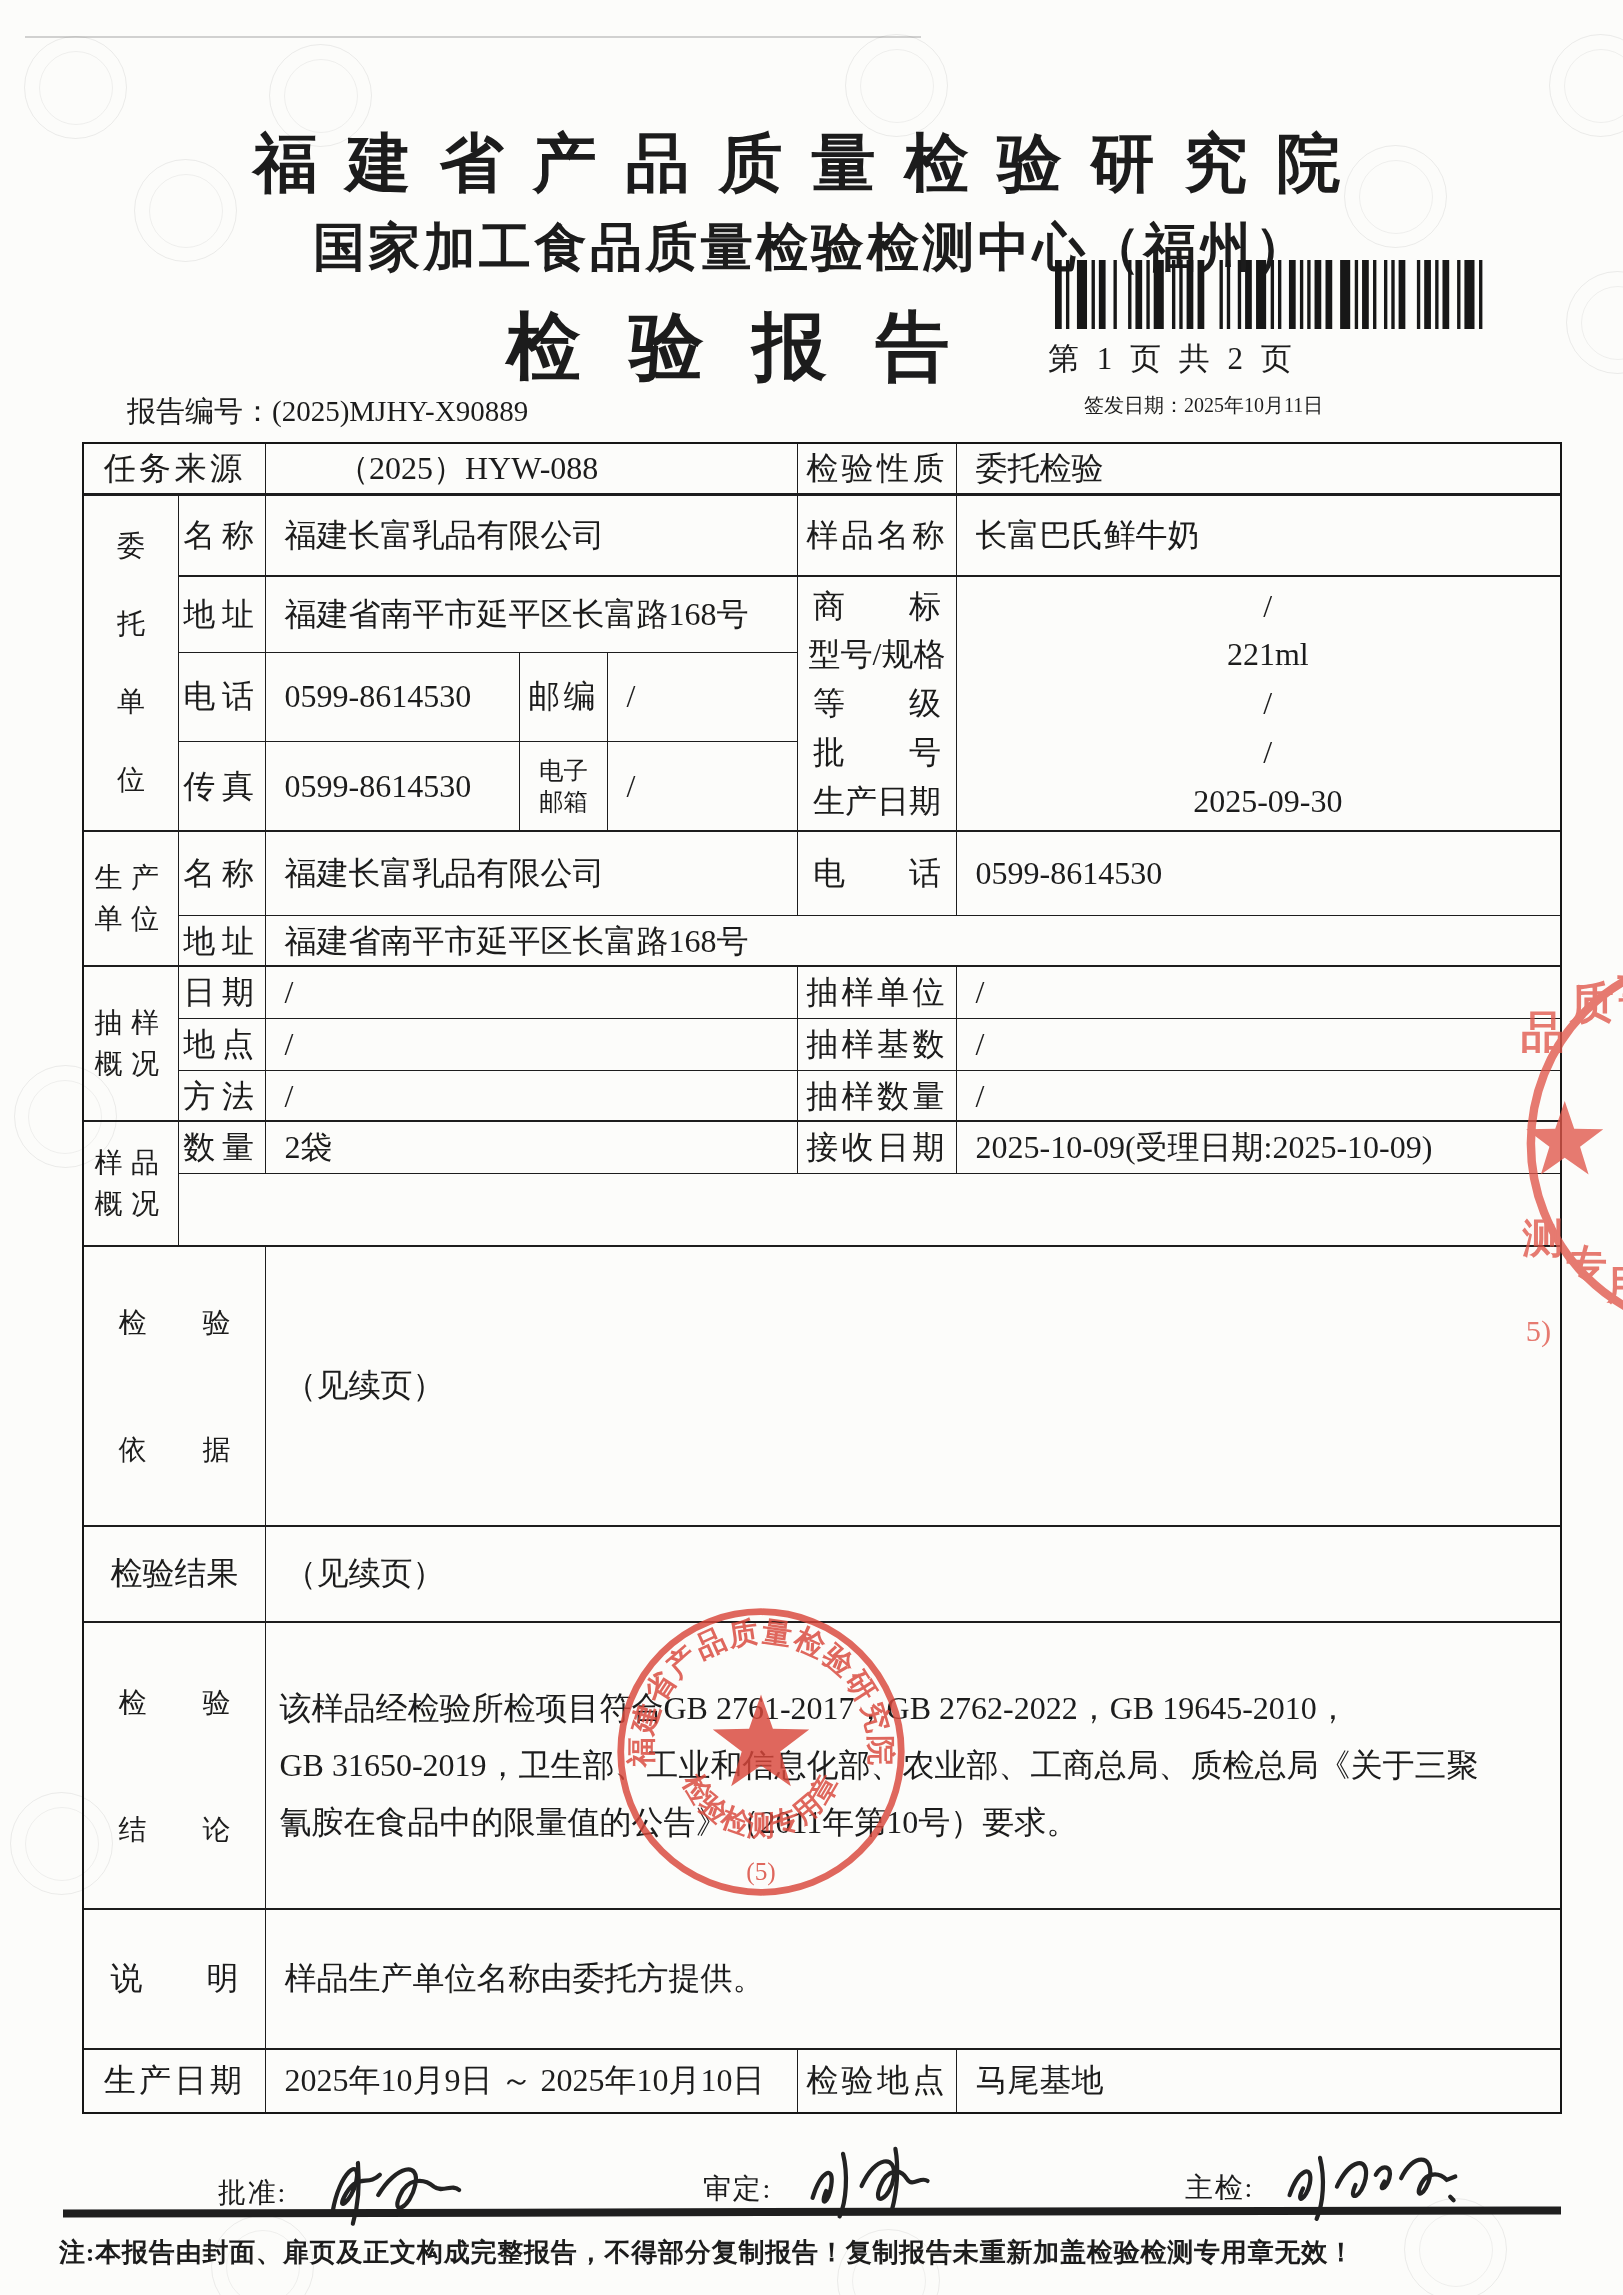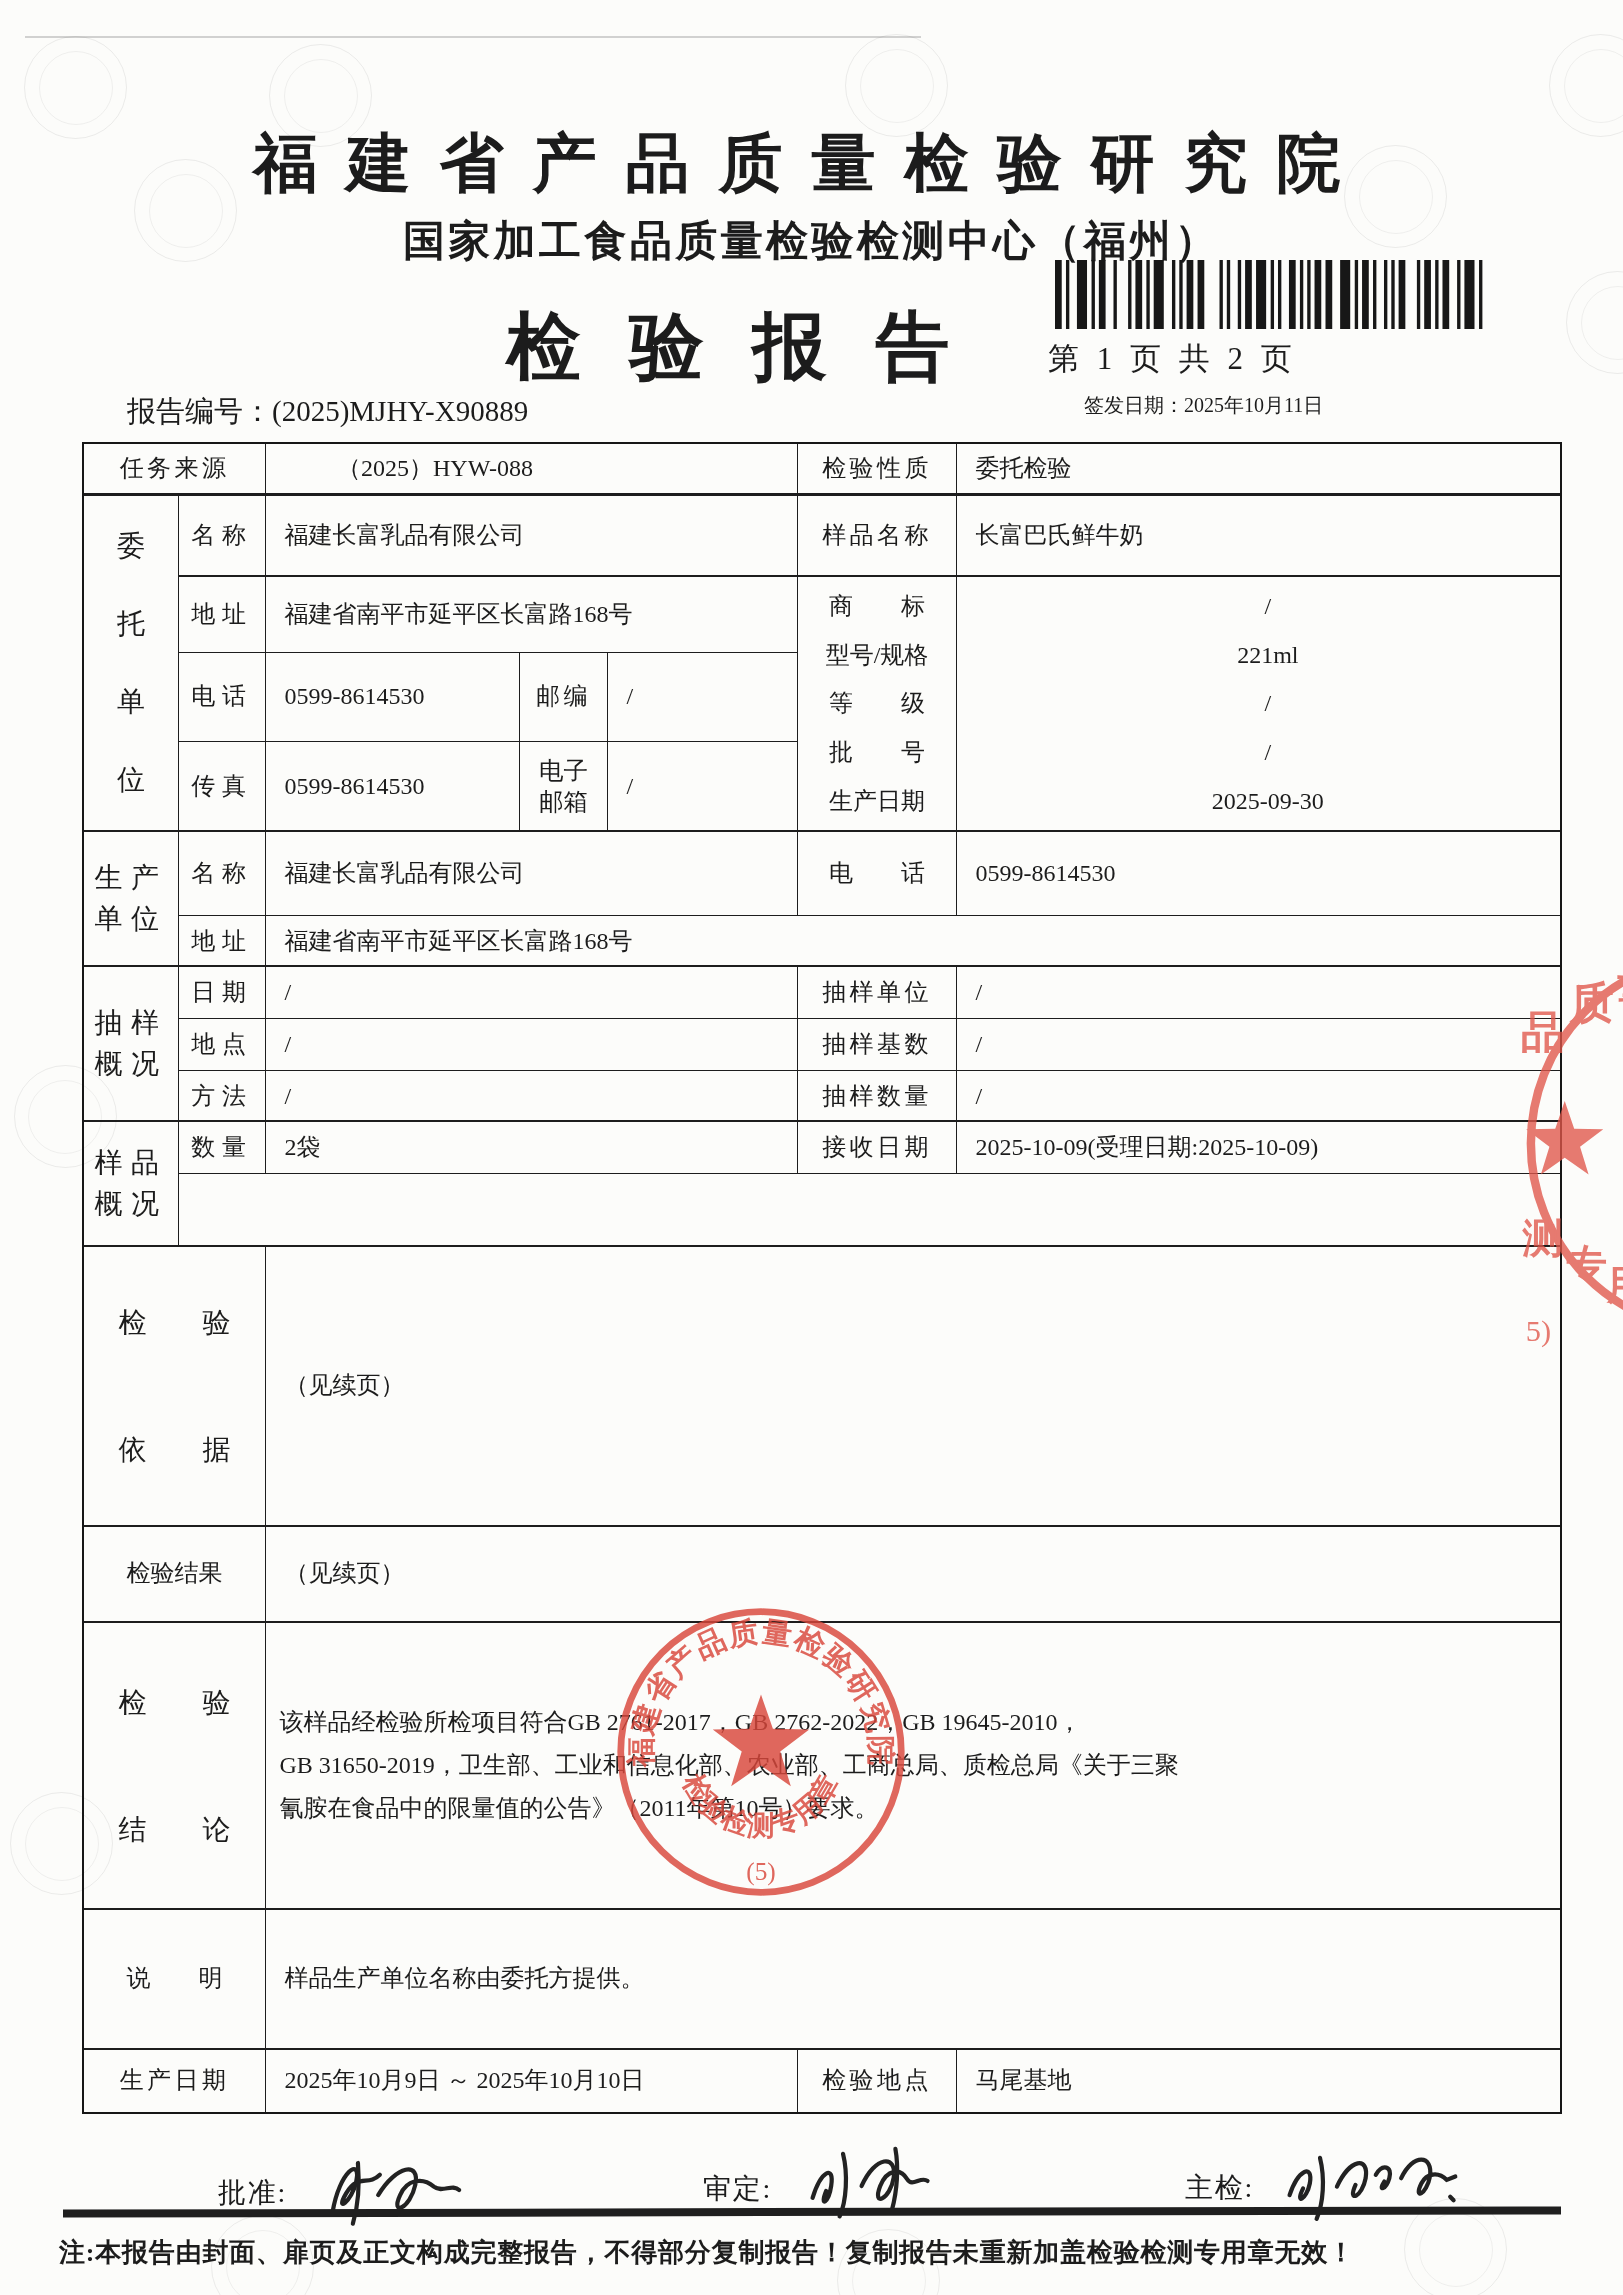--- a/index.html
+++ b/index.html
@@ -5,33 +5,33 @@
   html,body{margin:0;padding:0;background:#888;}
   .sheet{
     position:relative;width:1623px;height:2295px;margin:0 auto;
     background:#fcfcfa;overflow:hidden;
     font-family:"Liberation Serif","DejaVu Serif",serif;color:#1c1c1c;
   }
   .abs{position:absolute;}
   
   .scanline{position:absolute;left:25px;top:36px;width:896px;height:1.7px;background:rgba(60,60,60,.22);}
   .org-title{left:0;top:120px;width:1623px;text-align:center;font-size:64px;font-weight:bold;letter-spacing:29px;white-space:nowrap;}
-  .center-title{left:0;top:213px;width:1623px;text-align:center;font-size:42px;font-weight:bold;letter-spacing:3.4px;white-space:nowrap;}
+  .center-title{left:0;top:213px;width:1623px;text-align:center;font-size:52px;font-weight:bold;letter-spacing:3.4px;white-space:nowrap;}
   .doc-title{left:0;top:298px;width:1505px;text-align:center;font-size:74px;font-weight:bold;letter-spacing:49px;white-space:nowrap;}
   .barcode{left:1055px;top:260px;width:435px;height:69px;}
   .page-indicator{left:1048px;top:338px;font-size:31px;letter-spacing:5px;}
   .report-no{left:127px;top:392px;font-size:29px;}
   .issue-date{left:1084px;top:392px;font-size:20px;}
   
   .report-table{position:absolute;left:82px;top:442px;width:1480px;border:2.5px solid #161616;background:transparent;box-sizing:border-box;display:flex;flex-direction:column;}
   .trow{display:flex;border-bottom:1.7px solid #1d1d1d;box-sizing:border-box;flex:none;}
   .bb3{border-bottom-width:2.5px;}
   .bb4{border-bottom-width:3.4px;}
   .bb0{border-bottom:none;}
-  .cell{display:flex;align-items:center;border-right:1.7px solid #1d1d1d;box-sizing:border-box;overflow:hidden;font-size:24px;line-height:1.3;}
+  .cell{display:flex;align-items:center;border-right:1.7px solid #1d1d1d;box-sizing:border-box;overflow:hidden;font-size:32px;line-height:1.3;}
   .cell.last{border-right:none;}
   .lab{justify-content:center;text-align:center;}
   .val{padding-left:18.6px;}
   .colwrap{display:flex;flex-direction:column;box-sizing:border-box;}
   .lrow{display:flex;border-bottom:1.7px solid #1d1d1d;box-sizing:border-box;flex:none;}
   .lrow.nb{border-bottom:none;}
   .prewrap{white-space:pre-line;}
   .ls8{letter-spacing:6.8px;}
   .ls4{letter-spacing:3.4px;}
   .grp{font-size:28px;}

